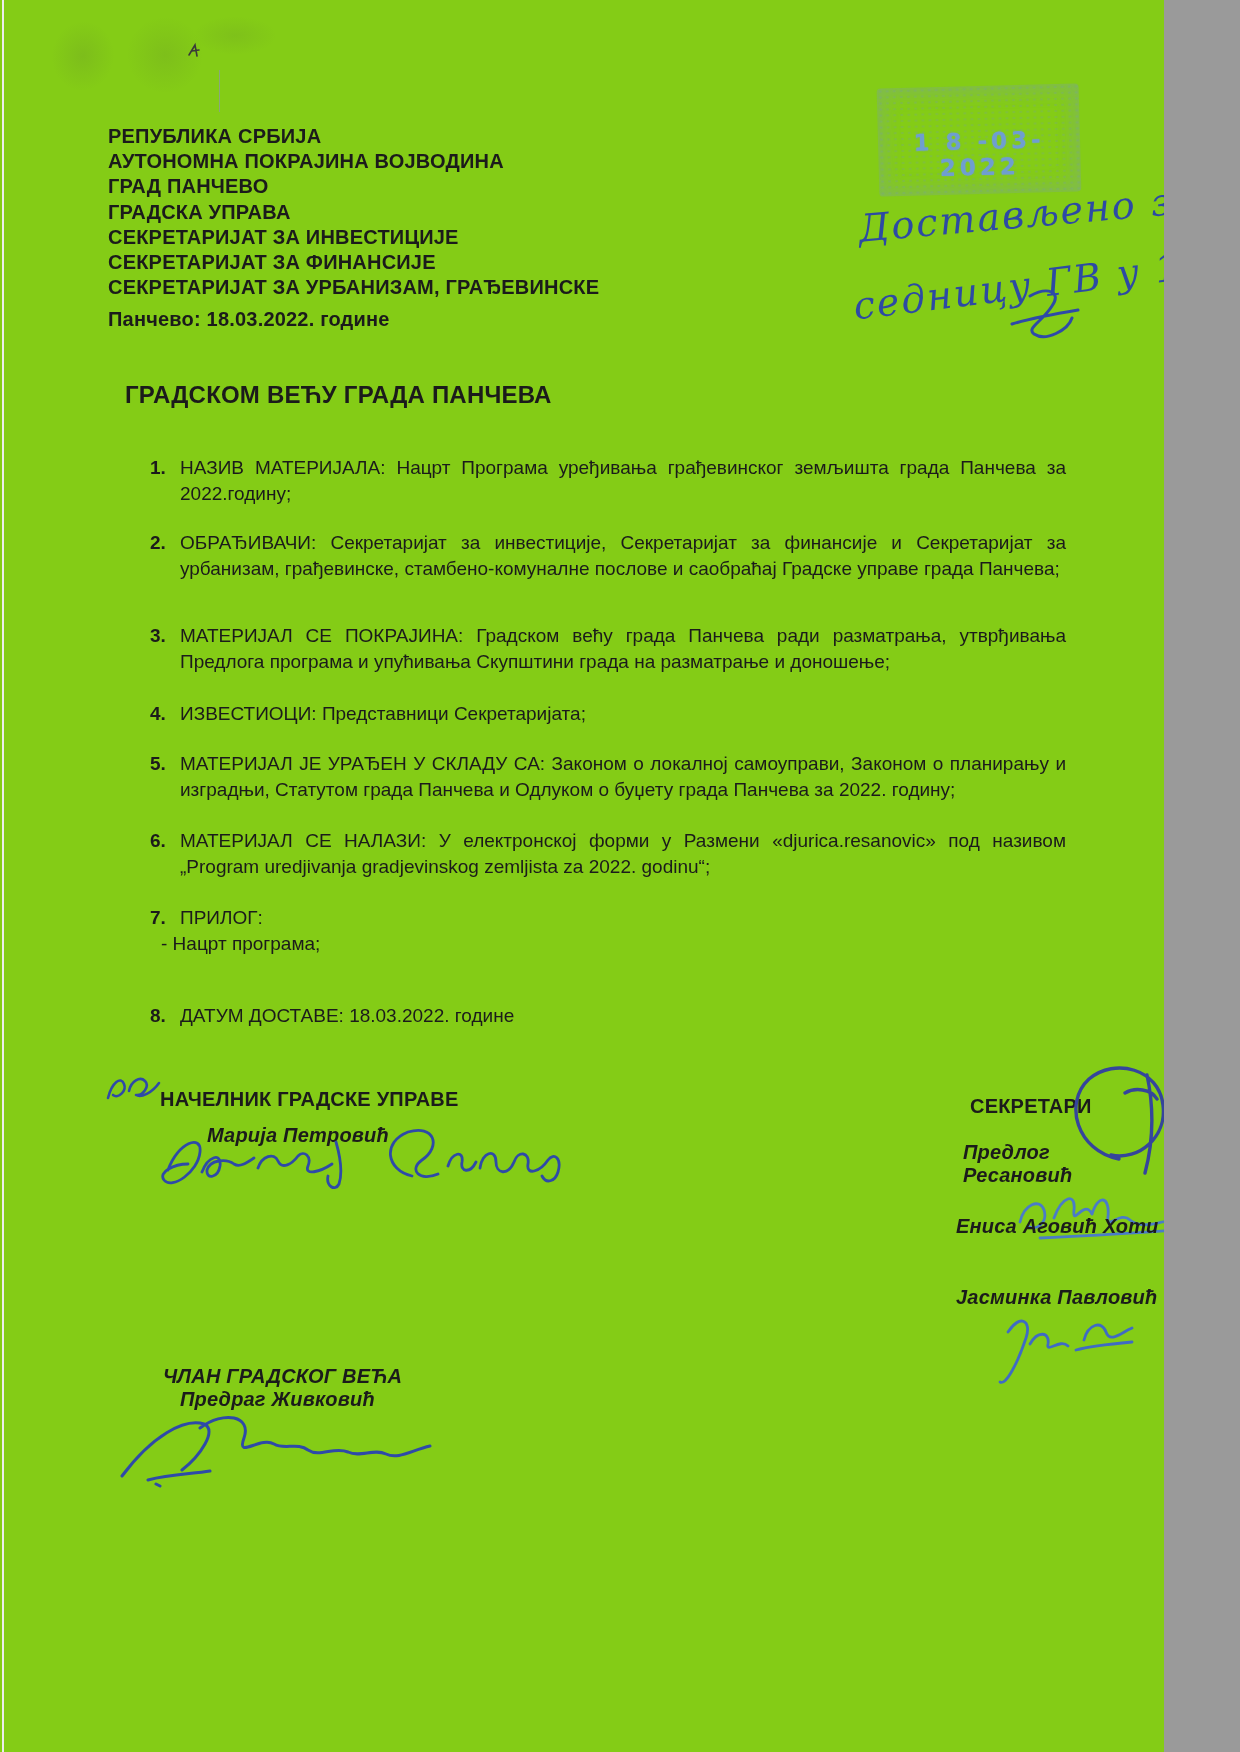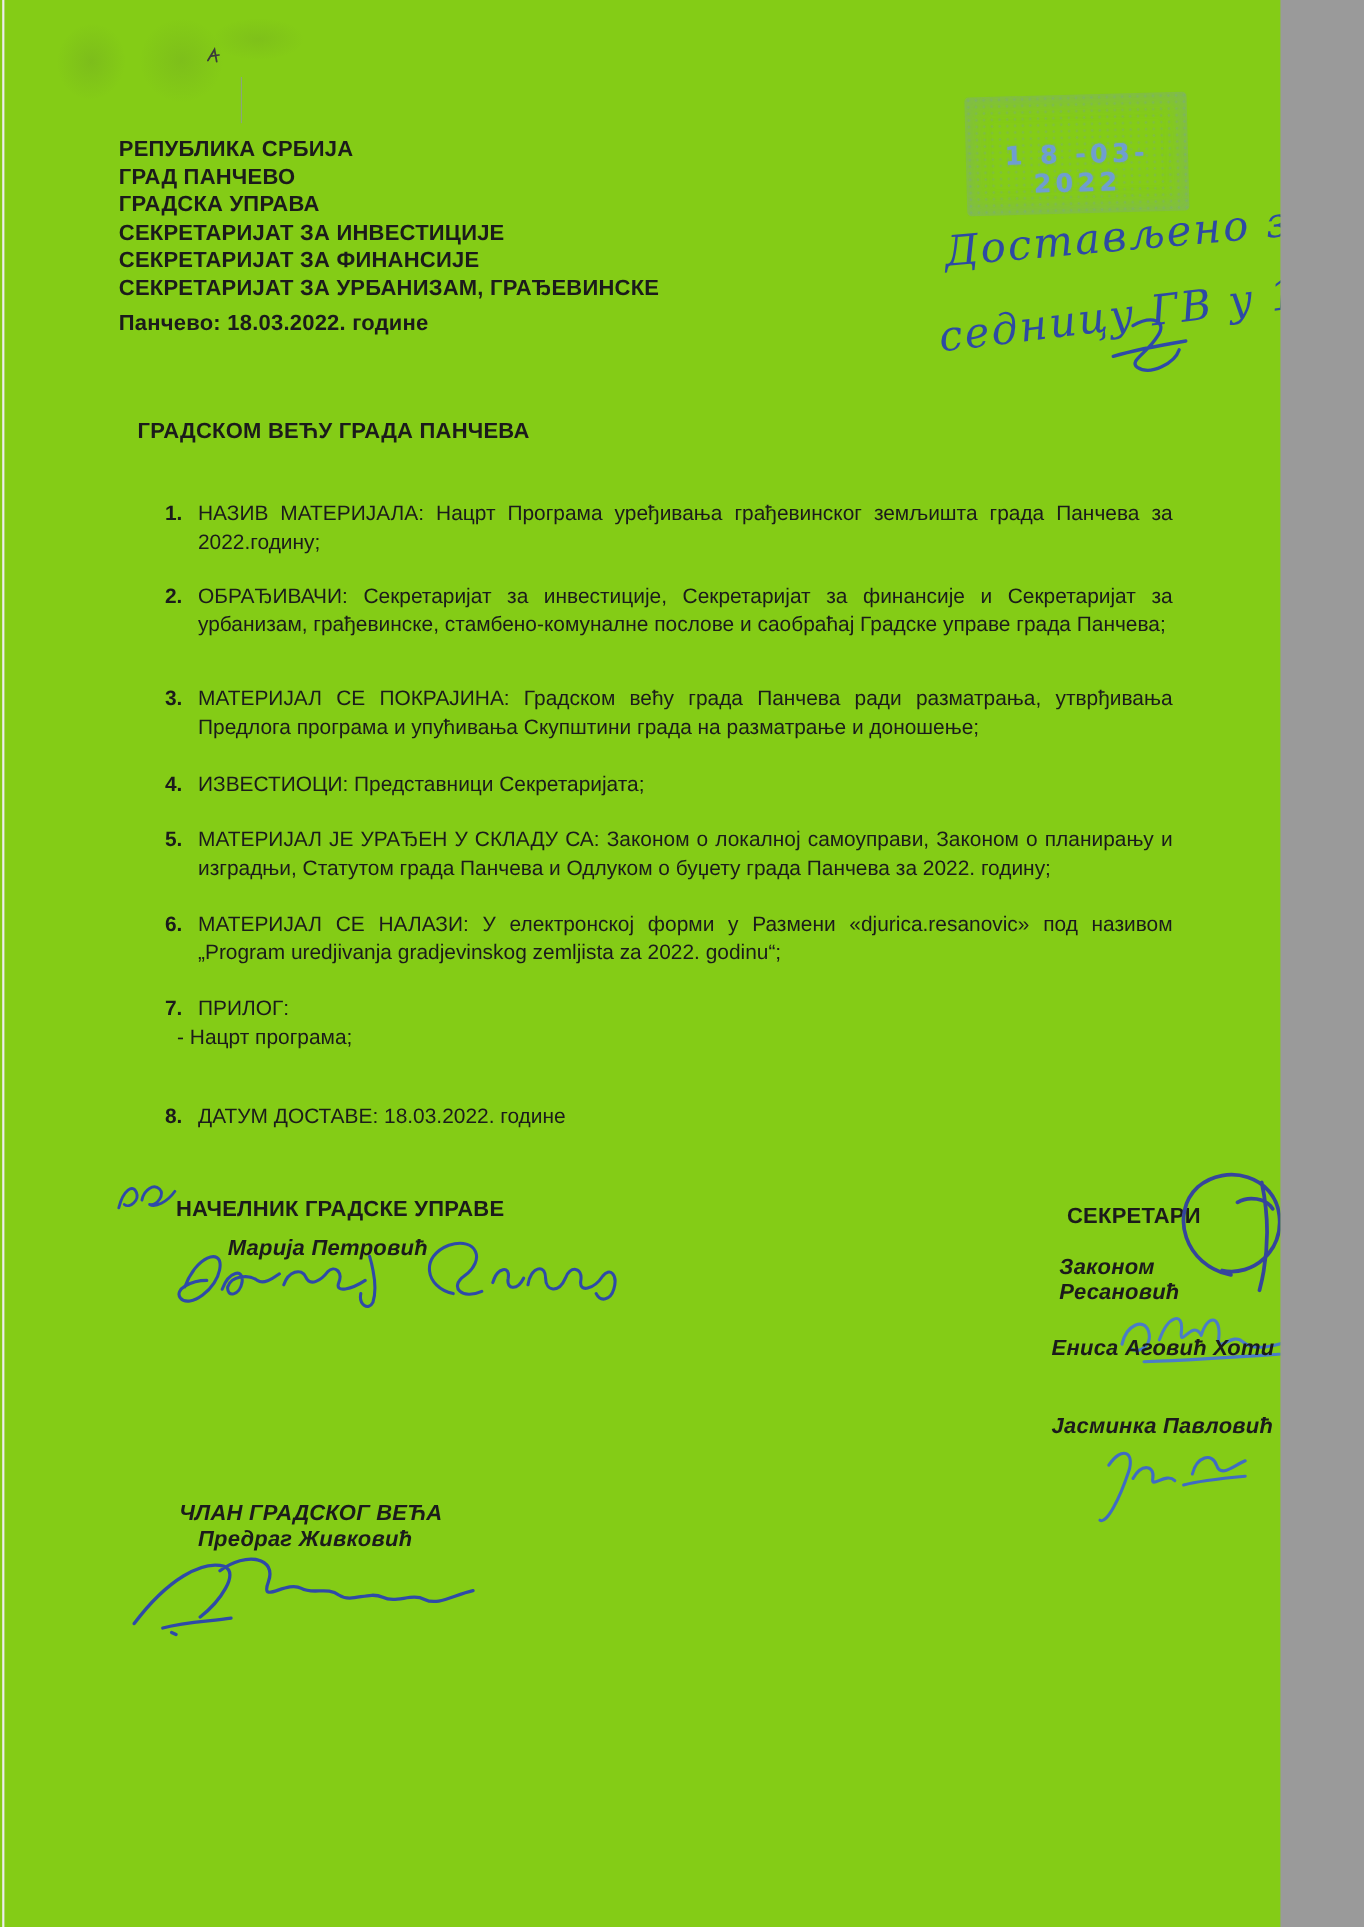--- a/index.html
+++ b/index.html
@@ -16,21 +16,21 @@
   .edge-line-right{position:absolute;left:1213px;top:398px;width:2px;height:480px;background:#dcdcdc;}
   .smudge{position:absolute;pointer-events:none;}
   .smudge.a{left:38px;top:6px;width:90px;height:100px;background:radial-gradient(closest-side,rgba(60,60,70,.10),transparent 70%);transform:rotate(8deg);}
   .smudge.b{left:110px;top:0px;width:110px;height:110px;background:radial-gradient(closest-side,rgba(60,60,70,.09),transparent 70%);transform:rotate(-14deg);}
   .smudge.c{left:175px;top:8px;width:120px;height:55px;background:radial-gradient(closest-side,rgba(60,60,70,.08),transparent 70%);}
   .artifact-vline{position:absolute;left:219px;top:70px;width:1px;height:42px;background:#8d96aa;opacity:.7;}
   .artifact-mark{position:absolute;left:186px;top:42px;}
   
   .header-block{position:absolute;left:108px;top:124px;font-weight:700;font-size:20px;line-height:25.2px;letter-spacing:.2px;}
   .header-date{margin-top:7px;}
-  .addressee{position:absolute;left:125px;top:381px;font-weight:700;font-size:20px;letter-spacing:.2px;}
+  .addressee{position:absolute;left:125px;top:381px;font-weight:700;font-size:24px;letter-spacing:.2px;}
   
   .items-list{position:absolute;left:0;top:0;width:100%;}
   .item{position:absolute;left:150px;width:920px;display:flex;font-size:19px;line-height:25.5px;}
   .item .num{flex:0 0 30px;font-weight:700;}
   .item .body{width:886px;text-align:justify;}
   .item .body b{font-weight:400;}
   .item .sub{margin-left:-19px;text-align:left;}
   
   .stamp-box{
     position:absolute;left:878px;top:86px;width:202px;height:108px;
@@ -70,20 +70,21 @@
   <div class="smudge b"></div>
   <div class="smudge c"></div>
   <div class="artifact-vline"></div>
   <svg class="artifact-mark" width="16" height="18">
     <path d="M3,13 L9,3 L11,14 M6,9 L13,8" stroke="#3a3a3a" stroke-width="1.6" fill="none" stroke-linecap="round"></path>
   </svg>
 
   <div class="header-block">
     <div id="header-lines">
         <div>РЕПУБЛИКА СРБИЈА</div>
+        <div>АУТОНОМНА ПОКРАЈИНА ВОЈВОДИНА</div>
         <div>ГРАД ПАНЧЕВО</div>
         <div>ГРАДСКА УПРАВА</div>
         <div>СЕКРЕТАРИЈАТ ЗА ИНВЕСТИЦИЈЕ</div>
         <div>СЕКРЕТАРИЈАТ ЗА ФИНАНСИЈЕ</div>
         <div>СЕКРЕТАРИЈАТ ЗА УРБАНИЗАМ, ГРАЂЕВИНСКЕ</div>
       </div>
     <div class="header-date">Панчево: 18.03.2022. године</div>
   </div>
 
   <div class="stamp-box">
@@ -141,21 +142,21 @@
     <path d="M18,42 C28,14 52,6 50,24 C48,44 22,62 14,52 C8,44 24,36 38,36 M52,44 C58,28 72,24 70,38 C68,50 56,52 57,42 C60,32 76,30 84,36 C90,40 98,34 104,30 M108,40 C112,28 124,24 128,33 C132,42 142,36 148,28 C154,22 162,28 158,38 C154,48 170,44 182,36 M186,14 C190,28 193,44 189,56 C185,64 176,58 178,48" stroke="#2e4aa8" stroke-width="2.8"></path>
   </svg>
   <svg class="sig" style="left:368px;top:1118px;" width="200" height="88">
     <path d="M44,58 C18,52 14,24 40,14 C66,6 74,28 54,42 C40,52 52,64 70,56 M80,48 C84,34 96,32 94,44 C92,54 102,56 108,44 M112,50 C114,34 128,30 128,44 C128,56 140,58 146,44 C150,32 162,34 160,46 C158,58 172,54 180,42 C186,34 194,40 190,54 C187,64 178,66 174,58" stroke="#2e4aa8" stroke-width="2.8"></path>
   </svg>
 
   <div class="title-bold" style="left:970px;top:1095px;">СЕКРЕТАРИ</div>
   <svg class="sig" style="left:1055px;top:1063px;" width="135" height="118">
     <path d="M64,96 C22,88 8,40 34,16 C60,-6 104,6 108,42 C112,74 84,98 56,92 M92,12 C98,40 100,72 90,110 M70,30 C80,24 96,26 102,36" stroke="#35459c" stroke-width="3.4"></path>
   </svg>
-  <div class="name-italic" style="left:963px;top:1141px;">Законом Ресановић</div>
+  <div class="name-italic" style="left:963px;top:1141px;">Предлог Ресановић</div>
   <svg class="sig" style="left:1012px;top:1178px;" width="200" height="70">
     <path d="M8,44 C12,26 28,20 32,32 C36,44 24,54 16,48 M42,40 C50,18 64,14 62,32 C60,50 72,20 80,36 C86,16 98,18 96,38 C94,54 108,32 118,42 C130,52 150,44 172,38 M28,60 C80,58 140,54 192,50" stroke="#4a7cc8" stroke-width="2.8"></path>
   </svg>
   <div class="name-italic" style="left:956px;top:1215px;">Ениса Аговић Хоти</div>
   <div class="name-italic" style="left:956px;top:1286px;">Јасминка Павловић</div>
   <svg class="sig" style="left:980px;top:1306px;" width="175" height="88">
     <path d="M28,26 C40,8 52,14 46,32 C38,56 26,80 20,76 M50,38 C58,24 70,26 68,38 C66,48 80,32 88,40 M104,34 C108,18 122,14 126,26 C130,38 142,26 152,22 M96,44 C110,40 130,38 152,36" stroke="#3f6bc4" stroke-width="2.8"></path>
   </svg>
 
   <div class="name-italic" style="left:163px;top:1365px;">ЧЛАН ГРАДСКОГ ВЕЋА</div>

